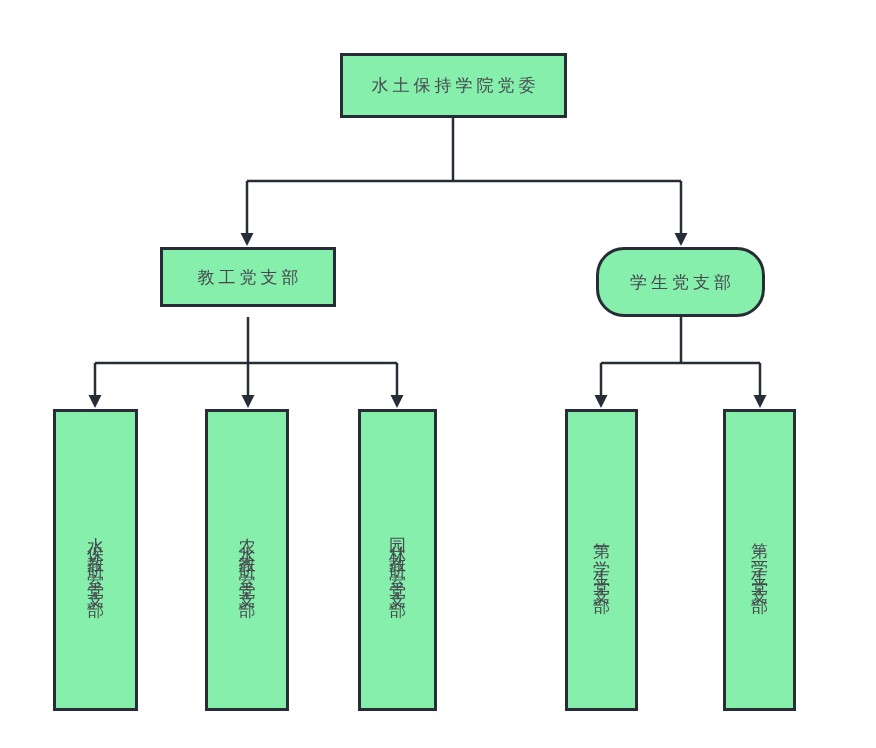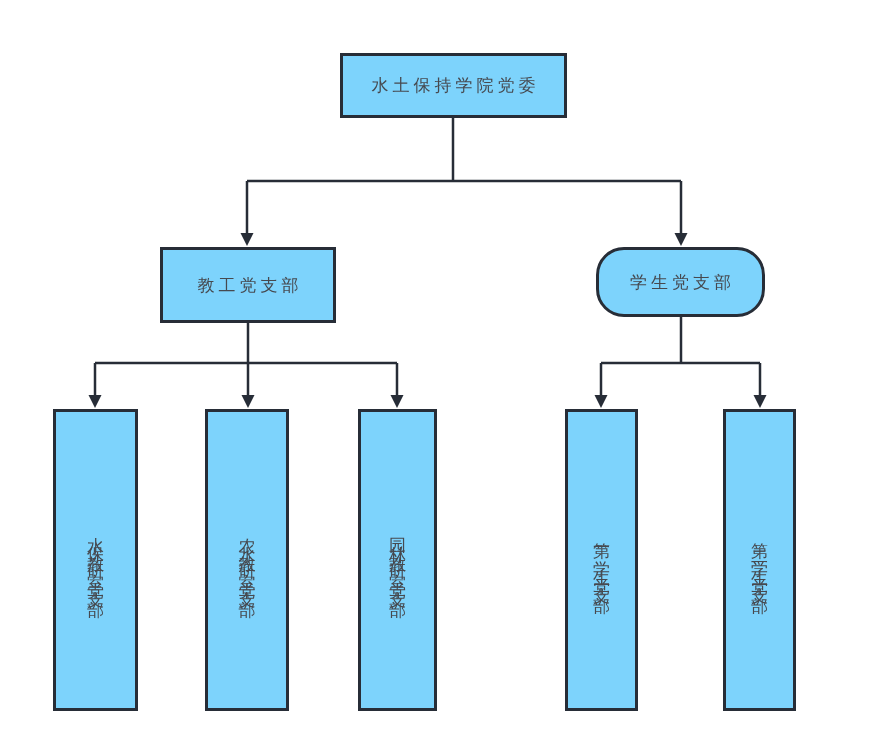--- a/index.html
+++ b/index.html
@@ -11,21 +11,21 @@
   #canvas {
     position: relative;
     width: 876px;
     height: 748px;
     background: #ffffff;
     overflow: hidden;
   }
   .node {
     position: absolute;
     box-sizing: border-box;
-    background: #7dd3fc;
+    background: #86efac;
     border: 3px solid #272d37;
     color: #46494f;
     display: flex;
     align-items: center;
     justify-content: center;
     text-align: center;
   }
   .node.h {
     font-size: 17px;
     letter-spacing: 4px;
@@ -37,21 +37,21 @@
     font-size: 17px;
   }
   .node.v .vtext {
     writing-mode: vertical-rl;
     text-orientation: upright;
     letter-spacing: 9px;
     line-height: 1;
   }
   
   #node-root    { left: 340px; top: 53px;  width: 227px; height: 65px; }
-  #node-faculty { left: 160px; top: 247px; width: 176px; height: 76px; }
+  #node-faculty { left: 160px; top: 247px; width: 176px; height: 60px; }
   #node-student { left: 596px; top: 247px; width: 169px; height: 70px; border-radius: 28px; }
   #node-b0 { left: 53px;  top: 409px; width: 85px; height: 302px; }
   #node-b1 { left: 205px; top: 409px; width: 84px; height: 302px; }
   #node-b2 { left: 358px; top: 409px; width: 79px; height: 302px; }
   #node-b3 { left: 565px; top: 409px; width: 73px; height: 302px; }
   #node-b4 { left: 723px; top: 409px; width: 73px; height: 302px; }
   #connector-layer {
     position: absolute;
     left: 0; top: 0;
     width: 876px; height: 748px;

